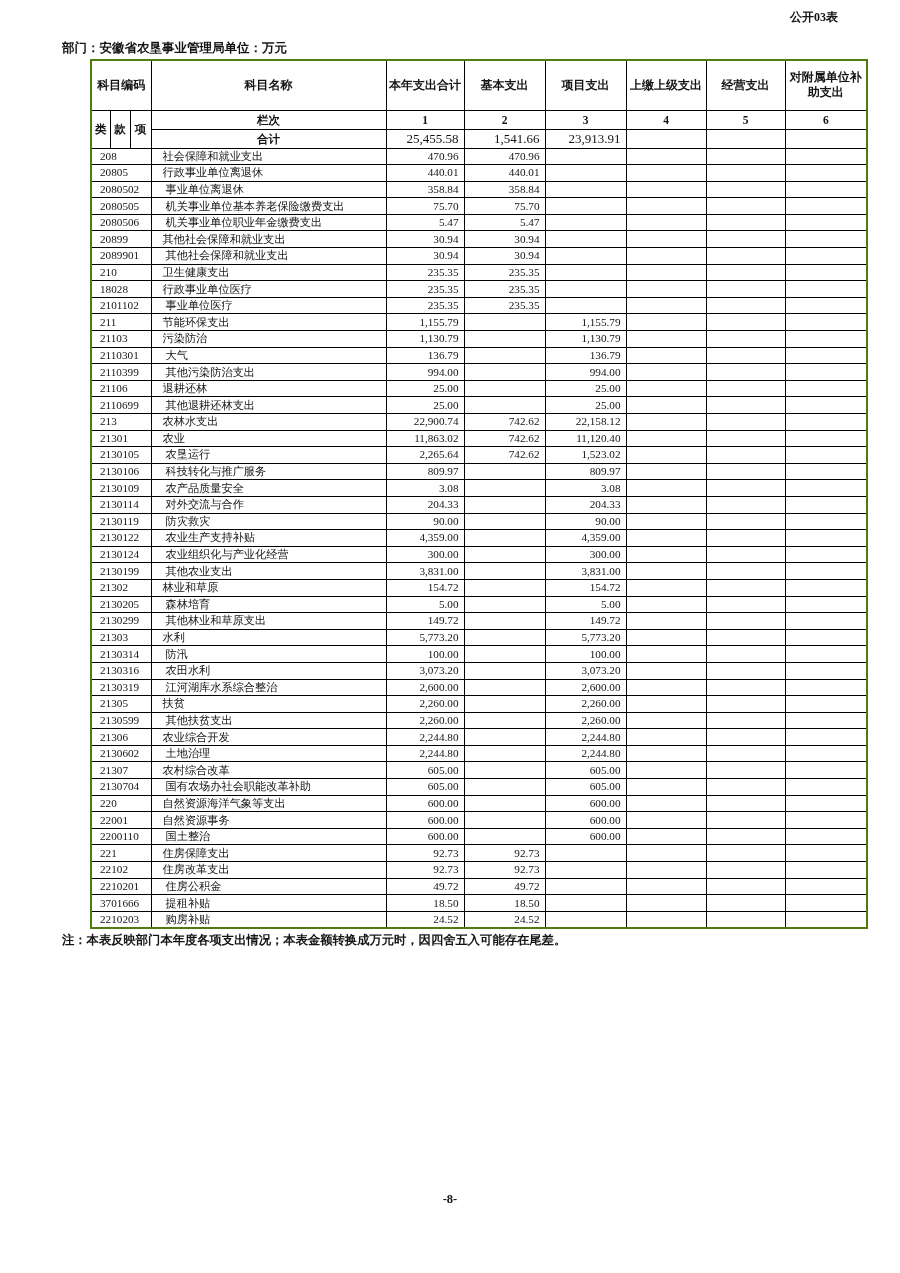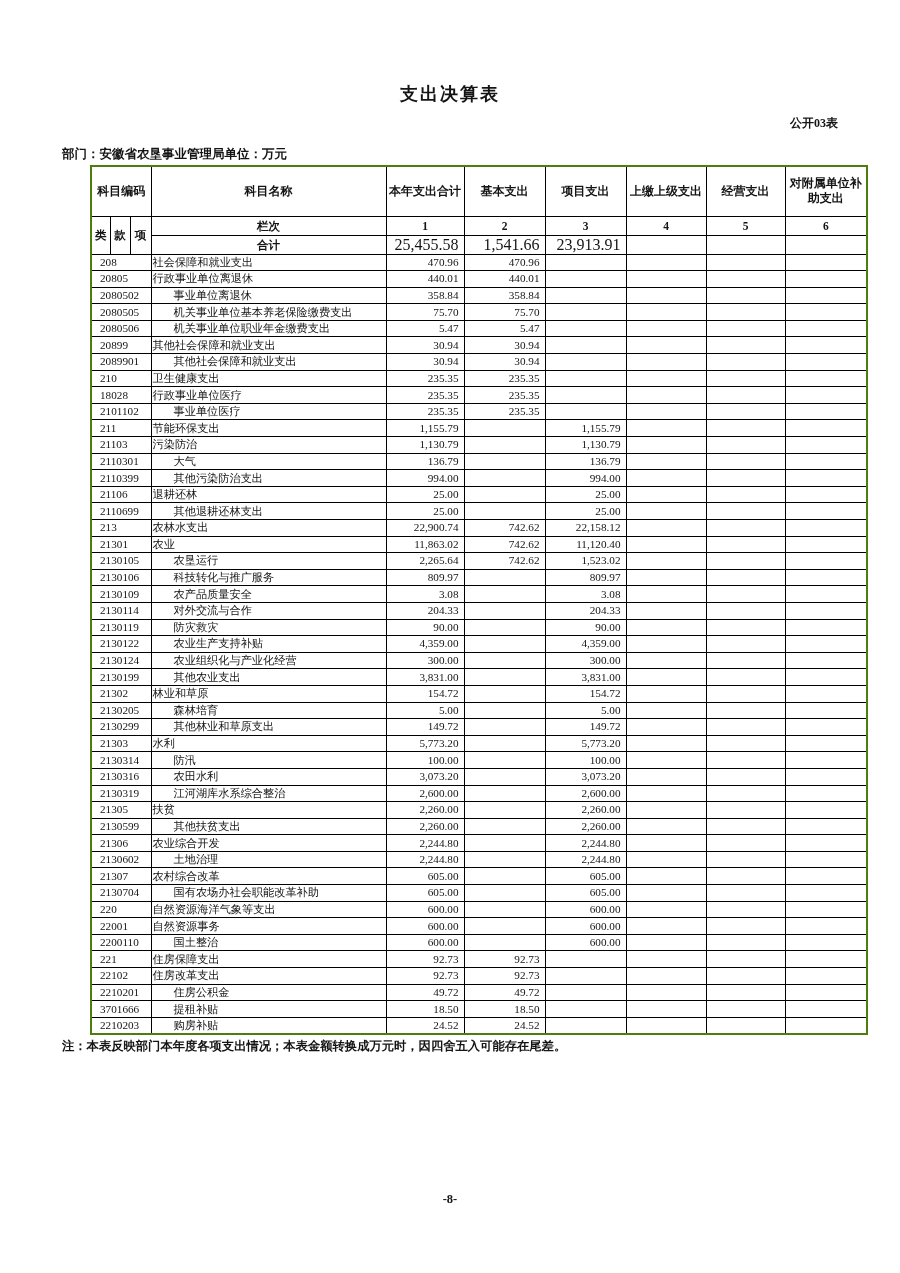--- a/index.html
+++ b/index.html
@@ -60,31 +60,31 @@
     font-size:11.5px;
     font-weight:bold;
     text-align:center;
     line-height:18px;
   }
   th.code-sub { font-weight:bold; }
   tr.h3 td.total-num {
     text-align:right;
     padding-right:5px;
     font-weight:normal;
-    font-size:16px;
+    font-size:13px;
   }
   tbody.data tr td {
     height:16.6px;
     font-size:11.2px;
     line-height:15px;
     font-weight:normal;
   }
   td.code-cell  { text-align:left; padding-left:8px; }
-  td.name-cell  { text-align:left; padding-left:1px; }
-  td.name-cell.indent { padding-left:22px; }
+  td.name-cell  { text-align:left; padding-left:11px; }
+  td.name-cell.indent { padding-left:14px; }
   td.num-cell   { text-align:right; padding-right:5px; }
 
   .note {
     margin-top:3px;
     font-size:12.3px;
     font-weight:bold;
   }
   .page-num {
     position:absolute;
     top:1192px;
@@ -94,21 +94,20 @@
     font-size:12.5px;
     font-weight:bold;
   }
 </style>
 </head>
 <body>
 
 <div class="sheet">
   <div class="content">
 
-    <div class="doc-title">支出决算表</div>
     <div class="form-code">公开03表</div>
 
     <div class="meta-row">
       <span>部门：安徽省农垦事业管理局</span>
       <span>单位：万元</span>
     </div>
 
     <table class="report">
       <colgroup>
         <col style="width:19px">

